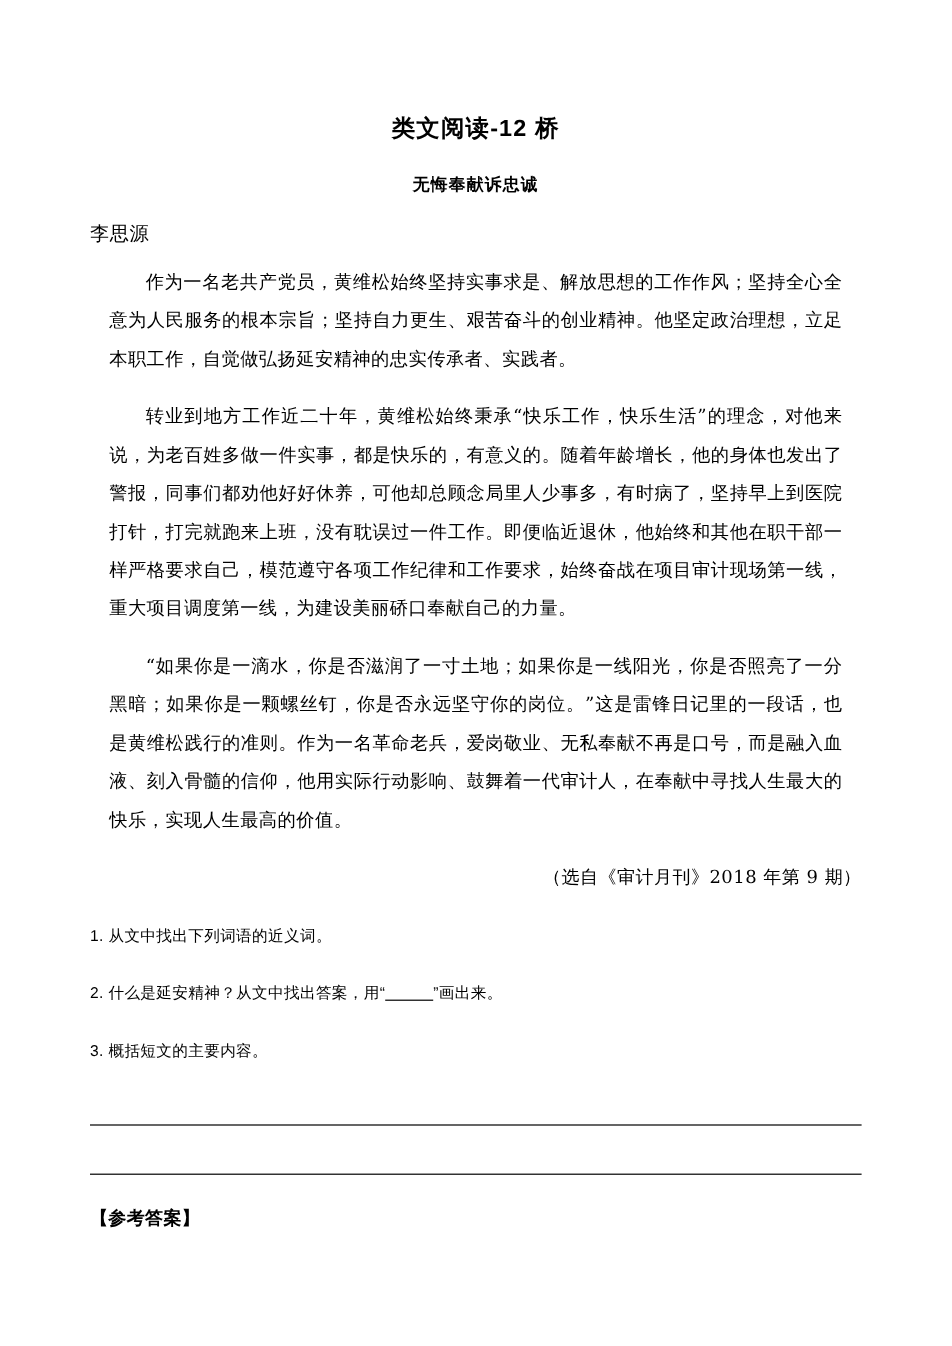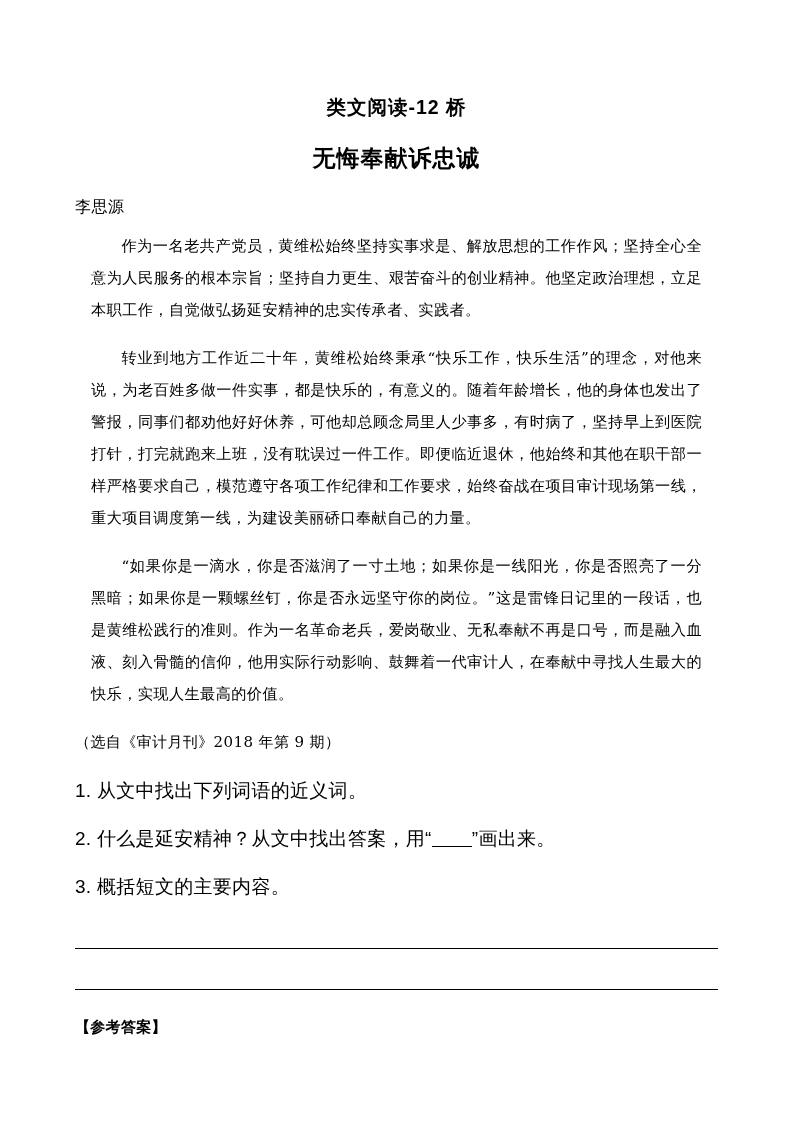--- a/index.html
+++ b/index.html
@@ -39,21 +39,21 @@
     font-weight: bold;
     font-size: 19.5px;
     letter-spacing: 1px;
     margin-top: 96px;
     line-height: 1.2;
   }
   .sub-title {
     text-align: center;
     font-family: "Liberation Sans", "DejaVu Sans", sans-serif;
     font-weight: bold;
-    font-size: 23px;
+    font-size: 14px;
     letter-spacing: 1px;
     margin-top: 26px;
     line-height: 1.2;
   }
   .author {
     text-align: left;
     font-family: "Liberation Sans", "DejaVu Sans", sans-serif;
     font-size: 16px;
     letter-spacing: 0.5px;
     margin-top: 24px;
@@ -71,30 +71,30 @@
     margin: 16px;
     margin-top: 12px;
     letter-spacing: 0.4px;
   }
   .body-par:first-of-type { margin-top: 14px; }
 
   .source-line {
     font-family: "DejaVu Serif", "Liberation Serif", serif;
     font-size: 15px;
     line-height: 32px;
-    text-align: left;
+    text-align: right;
     margin: 0;
     margin-top: 14px;
     letter-spacing: 0.4px;
   }
 
   
   .question {
     font-family: "Liberation Sans", "DejaVu Sans", sans-serif;
-    font-size: 19px;
+    font-size: 13px;
     line-height: 30px;
     margin: 0;
     margin-top: 18px;
     letter-spacing: 0.3px;
   }
 
   .blank-row {
     font-family: "Liberation Sans", "DejaVu Sans", sans-serif;
     font-size: 14.8px;
     line-height: 30px;

